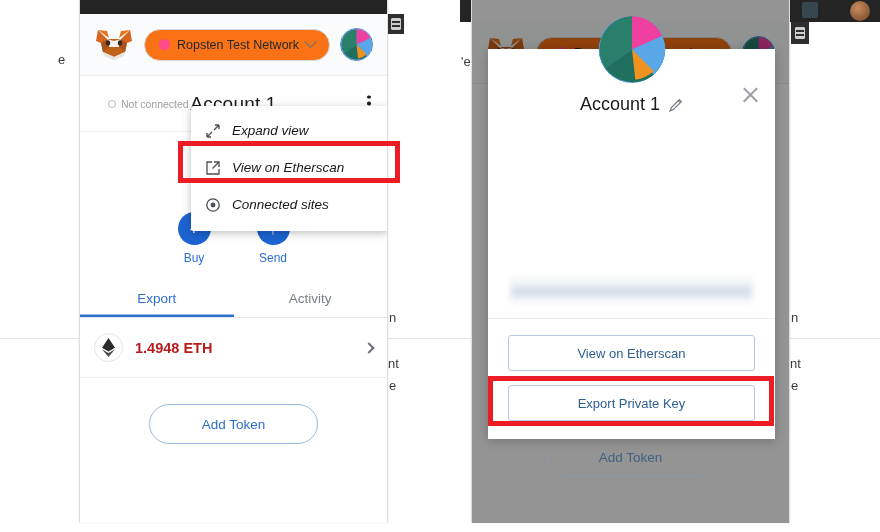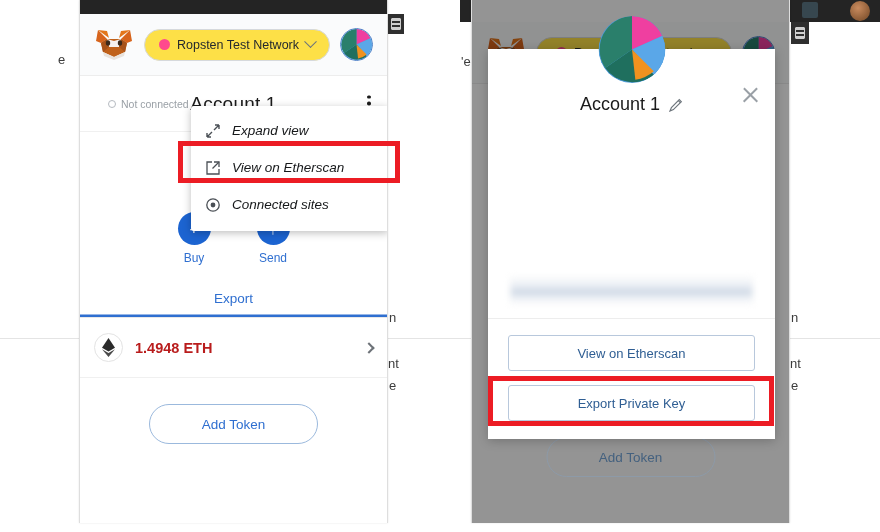--- a/index.html
+++ b/index.html
@@ -63,21 +63,21 @@
     position: relative; height: 62px; background: #fafbfc;
     border-bottom: 1px solid #ededed;
     display: flex; align-items: center; padding: 0 14px;
   }
   .fox {
     width: 40px; height: 34px; flex: 0 0 auto;
   }
   .net-pill {
     flex: 1 1 auto; margin: 0 10px;
     height: 32px; border: 1px solid #d6d9dc; border-radius: 17px;
-    background: #fde047;
+    background: #f97316;
     display: flex; align-items: center; justify-content: center; gap: 7px;
     font-size: 12.5px; color: #24292e; cursor: pointer;
   }
   .net-dot { width: 11px; height: 11px; border-radius: 50%; background: #ff4a8d; flex: 0 0 auto; }
   .chev { width: 9px; height: 9px; border-right: 1.6px solid #6a737d; border-bottom: 1.6px solid #6a737d;
           transform: rotate(45deg) translate(-2px,-2px); }
   .avatar {
     width: 33px; height: 33px; border-radius: 50%; flex: 0 0 auto;
     border: 1.6px solid #4a7ec7; overflow: hidden; cursor: pointer;
   }
@@ -281,20 +281,21 @@
         <div class="act-lb">Buy</div>
       </div>
       <div class="act">
         <div class="act-ic">↑</div>
         <div class="act-lb">Send</div>
       </div>
     </div>
 
     <div class="tabs">
       <div class="tab on">Export</div>
+      <div class="tab">Activity</div>
     </div>
 
     <div class="asset">
       <div class="eth-ic">
         <svg width="13" height="19" viewBox="0 0 13 19">
           <polygon points="6.5,0 0,9.8 6.5,13.6 13,9.8" fill="#2b2b2b"></polygon>
           <polygon points="6.5,15 0,11.2 6.5,19 13,11.2" fill="#4a4a4a"></polygon>
         </svg>
       </div>
       <div class="asset-amt">1.4948 ETH</div>

